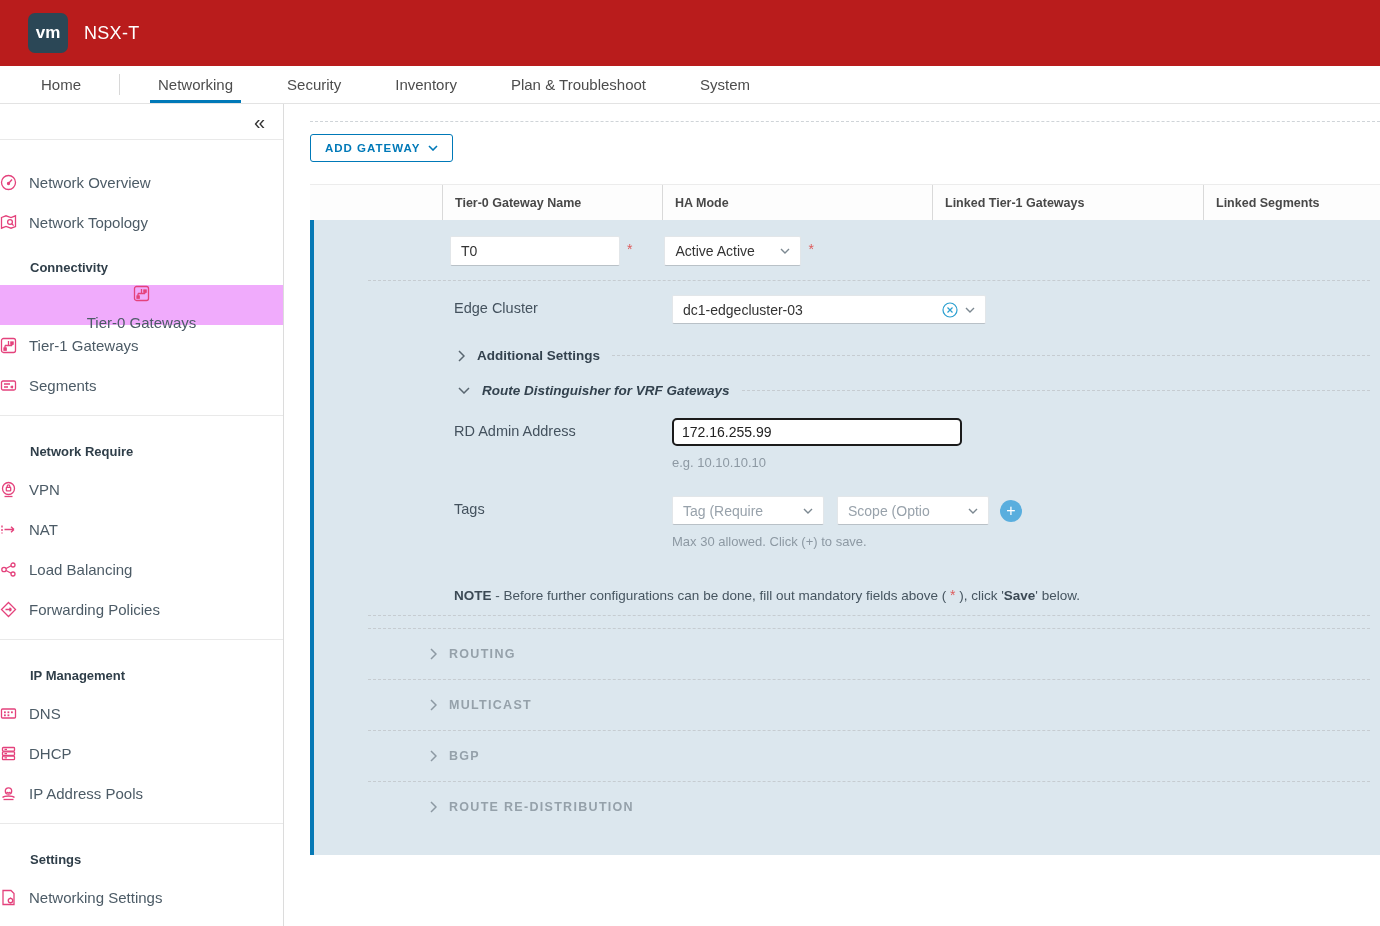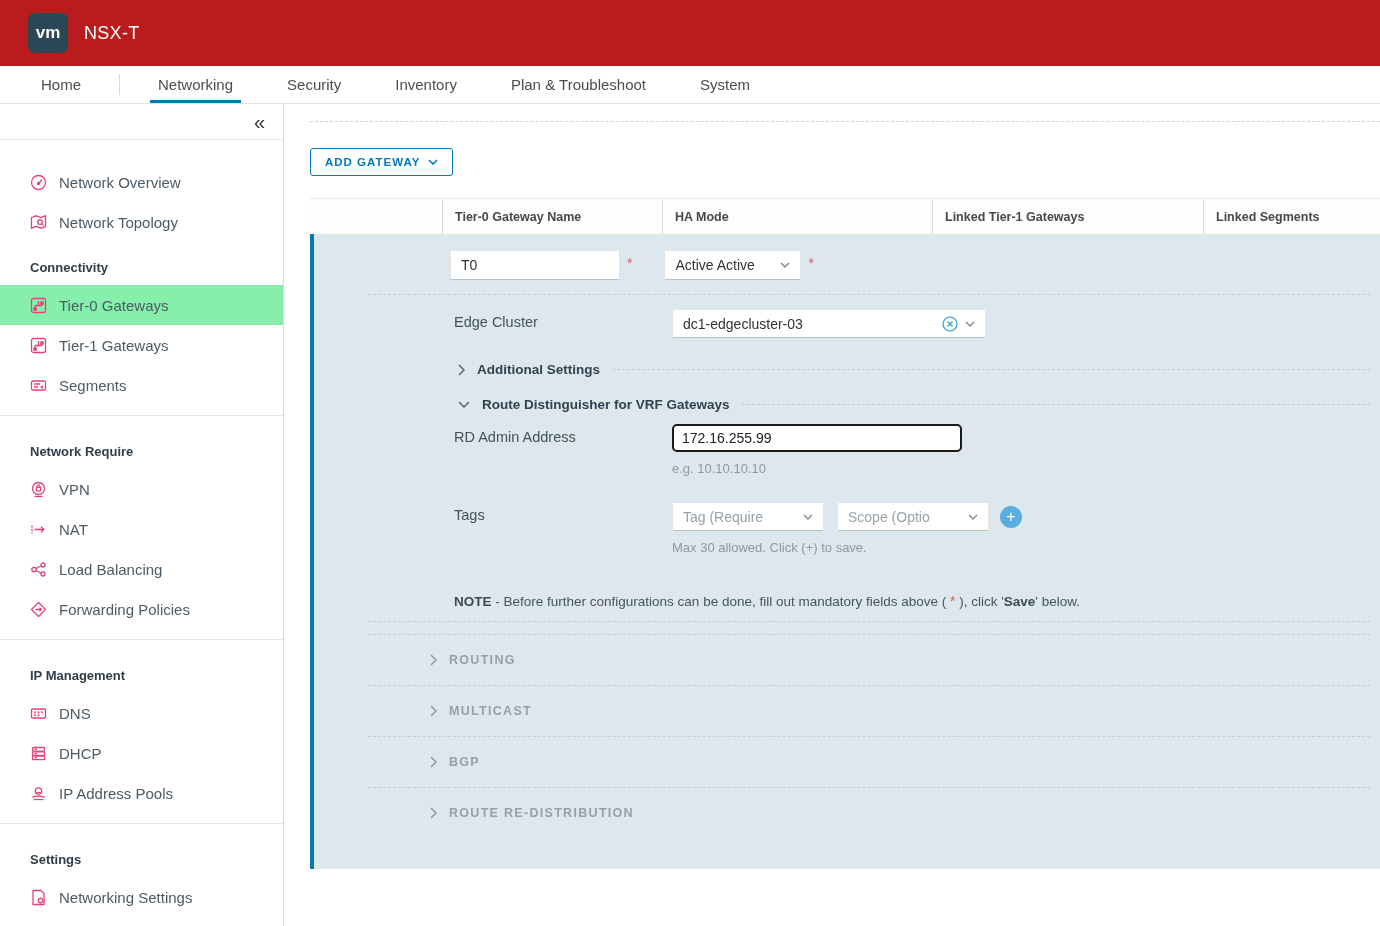--- a/index.html
+++ b/index.html
@@ -21,35 +21,35 @@
 
   
   .body { display:flex; height:822px; }
 
   
   .sidebar { width:284px; border-right:1px solid #dcdcdc; background:#fff; flex-shrink:0; }
   .collapse-bar { height:36px; display:flex; align-items:center; justify-content:flex-end;
     padding-right:18px; border-bottom:1px solid #e9e9e9; }
   .collapse-glyph { font-size:20px; color:#333; cursor:pointer; line-height:1; }
   .side-scroll { padding-top:22px; }
-  .side-item { height:40px; display:flex; align-items:center; padding-left:30px; gap:12px;
+  .side-item { height:40px; display:flex; align-items:center; gap:12px;
     font-size:15px; color:#4c5b66; cursor:pointer; }
-  .side-item.selected { background:#86efac; }
+  .side-item.selected { background:#f0abfc;flex-direction:column; }
   .side-item svg { flex-shrink:0; }
   .side-header { padding:18px 0 10px 30px; font-size:13px; font-weight:bold; color:#2f3e49; }
   .side-divider { border-bottom:1px solid #e9e9e9; margin:10px 0; }
   .pink { color:#e4427c; }
 
   
   .main { flex:1; padding-left:26px; background:#fff; overflow:hidden; }
   .page-title-row { display:flex; align-items:center; gap:17px; padding-top:26px; }
   .page-title { font-size:23px; color:#3b4a56; font-weight:400; }
   .title-divider { border-bottom:1px dashed #cfd4d8; margin-top:17px; margin-right:0; }
 
-  .add-btn { margin-top:26px; display:inline-flex; align-items:center; gap:8px; height:28px;
+  .add-btn { margin-top:12px; display:inline-flex; align-items:center; gap:8px; height:28px;
     padding:0 14px; border:1px solid #0079b8; border-radius:3px; background:#fff; color:#0079b8;
     font-size:11.5px; font-weight:bold; letter-spacing:1px; cursor:pointer; font-family:inherit; }
 
   
   .grid-header { margin-top:22px; height:36px; display:flex; border-top:1px solid #ececec; background:#fdfdfd;text-align:center; }
   .gh-cell { display:flex; align-items:center; font-size:12.5px; font-weight:bold; color:#484848;
     padding-left:12px; }
   .gh-cell + .gh-cell { border-left:1px solid #d9d9d9; }
   .gh-c0 { width:132px; }
   .gh-c1 { width:220px; }
@@ -308,29 +308,29 @@
       </div>
 
       <div class="section-row">
         <svg class="chev-icon" width="7" height="12" viewBox="0 0 7 12" fill="none" stroke="currentColor" stroke-width="1.5">
             <path d="M1 1 L6 6 L1 11"></path>
           </svg>
         <span class="section-title">Additional Settings</span>
         <span class="dash-fill"></span>
       </div>
 
-      <div class="section-row" style="margin-top:20px;">
+      <div class="section-row" style="margin-top:20px;font-style:italic;">
         <svg class="chev-icon" width="12" height="7" viewBox="0 0 12 7" fill="none" stroke="currentColor" stroke-width="1.5">
             <path d="M1 1 L6 6 L11 1"></path>
           </svg>
         <span class="section-title">Route Distinguisher for VRF Gateways</span>
         <span class="dash-fill"></span>
       </div>
 
-      <div class="label-row" style="margin-top:12px;">
+      <div class="label-row" style="margin-top:20px;">
         <span class="f-label">RD Admin Address</span>
         <div>
           <input class="rd-input" type="text" value="172.16.255.99" style="">
           <div class="hint">e.g. 10.10.10.10</div>
         </div>
       </div>
 
       <div class="label-row" style="margin-top:26px;">
         <span class="f-label">Tags</span>
         <div>

